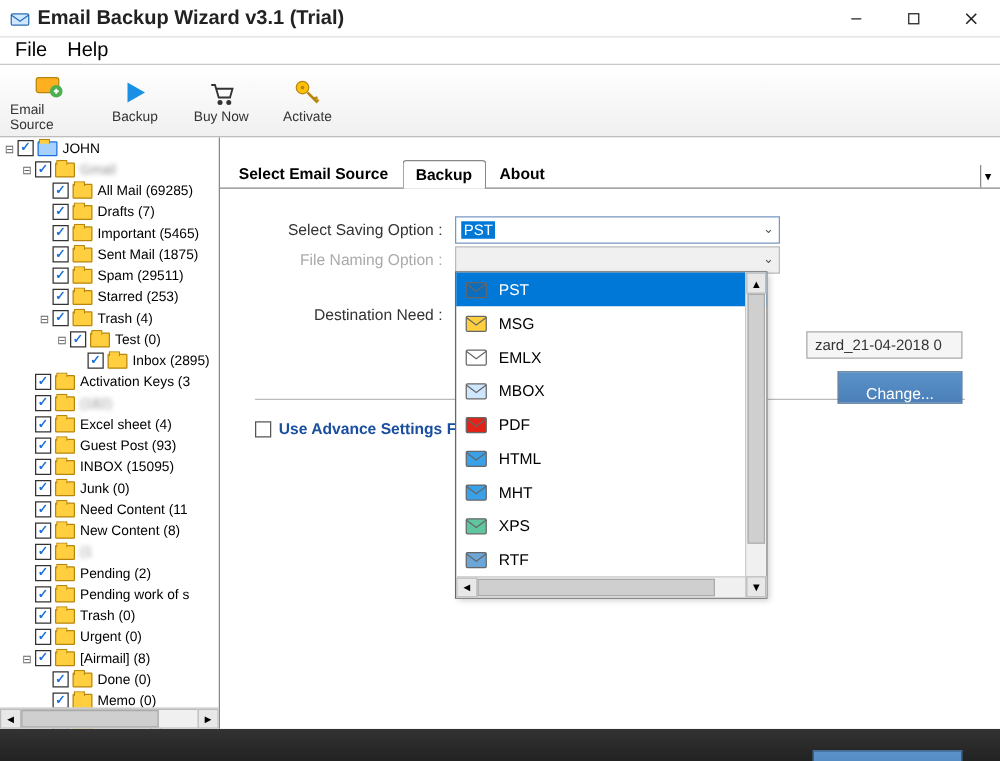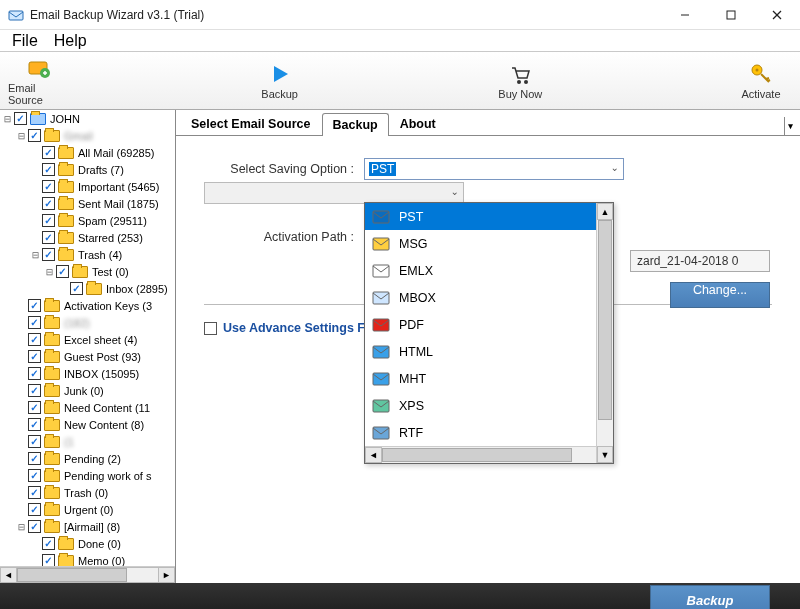--- a/index.html
+++ b/index.html
@@ -1,56 +1,56 @@
 <!DOCTYPE html>
 <html><head>
 <meta charset="utf-8">
 <style>
 * { box-sizing: border-box; margin: 0; padding: 0; font-family: "Segoe UI", Tahoma, sans-serif; }
 html, body { width: 800px; height: 609px; overflow: hidden; background: #fff; }
 .titlebar { height: 30px; background: #fff; display: flex; align-items: center; padding: 0 0 0 8px; border-bottom: 1px solid #e0e0e0; }
 .titlebar .appicon { width:16px; height:16px; display:inline-block; margin-right:6px; }
-.titlebar .title { font-size: 12px; color: #222; flex:1; }
+.titlebar .title { font-size: 16px; color: #222; flex:1;font-weight:bold; }
 .winbtns { display:flex; }
 .winbtn { width:46px; height:30px; display:flex; align-items:center; justify-content:center; font-size:12px; color:#222; }
 .menubar { height:22px; display:flex; align-items:center; padding:0 4px; border-bottom:1px solid #c9c9c9; font-size:16px; }
 .menuitem { padding: 2px 8px; }
-.toolbar { height:58px; background:linear-gradient(#fff,#f0f0f0); border-bottom:1px solid #aaa; display:flex; padding:2px 6px; gap:20px;justify-content:space-between; }
+.toolbar { height:58px; background:linear-gradient(#fff,#f0f0f0); border-bottom:1px solid #aaa; display:flex; padding:2px 6px; gap:3px; }
 .tbtn { width:66px; display:flex; flex-direction:column; align-items:center; justify-content:center; font-size:11px; color:#333; border-radius:3px; padding:2px; }
 .tbtn .ticon { width:24px; height:24px; margin-bottom:2px; display:flex; align-items:center; justify-content:center; }
 .work { display:flex; height: calc(609px - 30px - 22px - 58px - 26px); }
 .tree { width:176px; border-right:1px solid #888; overflow:hidden; font-size:11px; color:#000; padding:2px 0 0 0; background:#fff; position:relative; }
 .tree .inner { position:absolute; top:0; left:-6px; right:0; }
 .node { white-space:nowrap; height:17px; display:flex; align-items:center; }
 .node .pad { display:inline-block; }
 .node .twist { width:11px; height:11px; display:inline-flex; align-items:center; justify-content:center; font-size:9px; color:#666; margin-right:1px;}
 .node .chk { width:13px; height:13px; border:1px solid #333; margin-right:3px; display:inline-flex; align-items:center; justify-content:center; font-size:10px; background:#fff; }
 .node .chk.checked::after { content:"✓"; color:#1a6fd8; font-weight:bold; line-height:1; }
 .node .fold { width:16px; height:12px; background:#ffcf3f; border:1px solid #b8860b; border-radius:1px; margin-right:4px; position:relative; }
 .node .fold::before { content:""; position:absolute; top:-3px; left:0; width:7px; height:3px; background:#ffcf3f; border:1px solid #b8860b; border-bottom:none; border-radius:1px 1px 0 0;}
 .node .label { }
 .node.blur .label { color:transparent; text-shadow: 0 0 4px #888; }
 .hscroll { height:17px; background:#f0f0f0; border-top:1px solid #ccc; display:flex; align-items:center; position:absolute; bottom:0; left:0; right:0;}
 .hscroll .arrow { width:17px; height:16px; border:1px solid #bbb; background:#e8e8e8; display:flex; align-items:center; justify-content:center; font-size:9px;}
 .hscroll .track { flex:1; height:16px; border:1px solid #bbb; border-left:none; border-right:none; position:relative;}
 .hscroll .thumb { position:absolute; left:0; top:0; bottom:0; width:110px; background:#cfcfcf; border:1px solid #aaa;}
 .main { flex:1; background:#fff; position:relative; }
-.tabs { display:flex; align-items:flex-end; height:26px; padding-left:4px; border-bottom:1px solid #888; font-size:12.5px; font-weight:bold; background:#fff;}
+.tabs { display:flex; align-items:flex-end; height:26px; padding-left:4px; border-bottom:1px solid #888; font-size:12.5px; font-weight:bold; background:#fff;margin-top:15px;}
 .tab { padding:4px 10px 4px 10px; border:1px solid transparent; border-bottom:none; color:#000; background:transparent; }
 .tab.active { border-color:#888; background:#fff; position:relative; top:1px; border-top-left-radius:3px; border-top-right-radius:3px;}
 .tabctl { width:12px; height:18px; border-left:1px solid #888; margin-left:auto; margin-right:4px; display:flex; align-items:center; justify-content:center; font-size:9px;}
 .panel { padding: 20px 28px 8px 28px; font-size:12.5px; color:#333; }
 .row { display:flex; align-items:center; margin:2px 0; }
 .row .lbl { width:160px; text-align:right; padding-right:10px; }
 .row.disabled .lbl { color:#aaa; }
 .combo { flex:1; height:22px; border:1px solid #7a97c1; background:#fff; display:flex; align-items:center; padding:0 4px; position:relative; max-width:260px;}
 .combo .val { background:#0078d7; color:#fff; padding:0 2px; font-size:12px; }
 .combo .caret { position:absolute; right:4px; top:3px; font-size:10px; color:#555; }
-.dest { height:22px; border:1px solid #aaa; background:#f5f5f5; flex:1; padding:0 6px; display:flex; align-items:center; font-size:12px; color:#333; max-width:260px; overflow:hidden;}
-.changebtn { position:absolute; right:30px; top:146px; width:100px; height:26px; background:linear-gradient(#5a92c9,#4a7fb8); color:#fff; border:1px solid #436b93; font-size:12.5px; display:flex; align-items:flex-start; justify-content:center; }
+.dest { height:22px; border:1px solid #aaa; background:#f5f5f5; flex:1; padding:0 6px; display:flex; align-items:center; font-size:12px; color:#333; max-width:260px; overflow:hidden;margin-left:15px;}
+.changebtn { position:absolute; right:30px; top:146px; width:100px; height:26px; background:linear-gradient(#5a92c9,#4a7fb8); color:#fff; border:1px solid #436b93; font-size:12.5px; display:flex; align-items:flex-end; justify-content:center; }
 .hr { border:none; border-top:1px solid #bbb; margin:16px 0; }
 .adv { display:flex; align-items:center; font-weight:bold; color:#1a4fa0; font-size:12.5px;}
 .adv .chkbox { width:13px; height:13px; border:1px solid #555; margin-right:6px; background:#fff;}
 .dropdown { position:absolute; left:188px; top:66px; width:250px; background:#fff; border:1px solid #666; box-shadow:2px 2px 5px rgba(0,0,0,0.2); z-index:50; }
 .ddlist { position:relative; }
 .dditem { height:27px; display:flex; align-items:center; padding:0 6px; font-size:12.5px; }
 .dditem.selected { background:#0078d7; color:#fff; }
 .ddicon { width:20px; height:18px; margin-right:8px; display:flex; align-items:center; justify-content:center; }
 .ddvscroll { position:absolute; right:0; top:0; bottom:0; width:17px; background:#f0f0f0; border-left:1px solid #ccc; display:flex; flex-direction:column;}
 .ddvscroll .sarr { height:17px; border:1px solid #bbb; background:#e8e8e8; display:flex; align-items:center; justify-content:center; font-size:9px;}
@@ -365,26 +365,27 @@
     <div class="panelwrap">
       <div class="panel">
         <div class="row">
           <span class="lbl">Select Saving Option :</span>
           <div class="combo">
             <span class="val">PST</span>
             <span class="caret">⌄</span>
           </div>
         </div>
         <div class="row disabled">
+          <span class="lbl">File Naming Option :</span>
           <div class="combo" style="background:#f0f0f0;border-color:#bbb;max-width:260px;">
             <span class="caret">⌄</span>
           </div>
         </div>
         <div class="row" style="margin-top:26px;">
-          <span class="lbl">Activation Path :</span>
+          <span class="lbl">Destination Need :</span>
           <div style="flex:1"></div>
         </div>
         <div style="position:absolute; right:30px; top:114px; width:140px;">
           <div class="dest">
               <span>zard_21-04-2018 0</span>
             </div>
         </div>
         <div class="changebtn">
             <span>Change...</span>
           </div>

